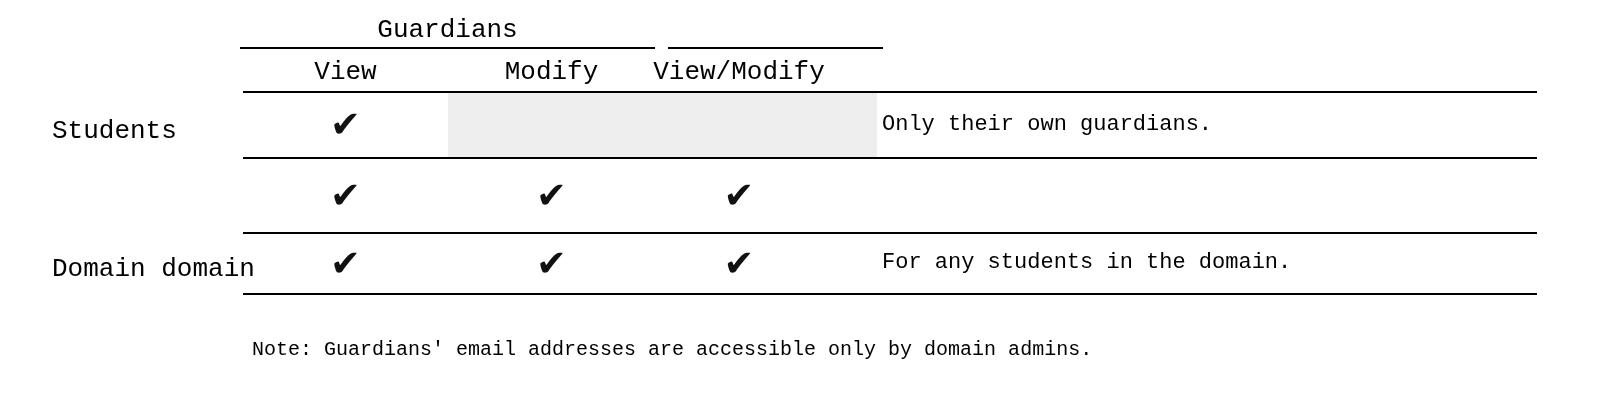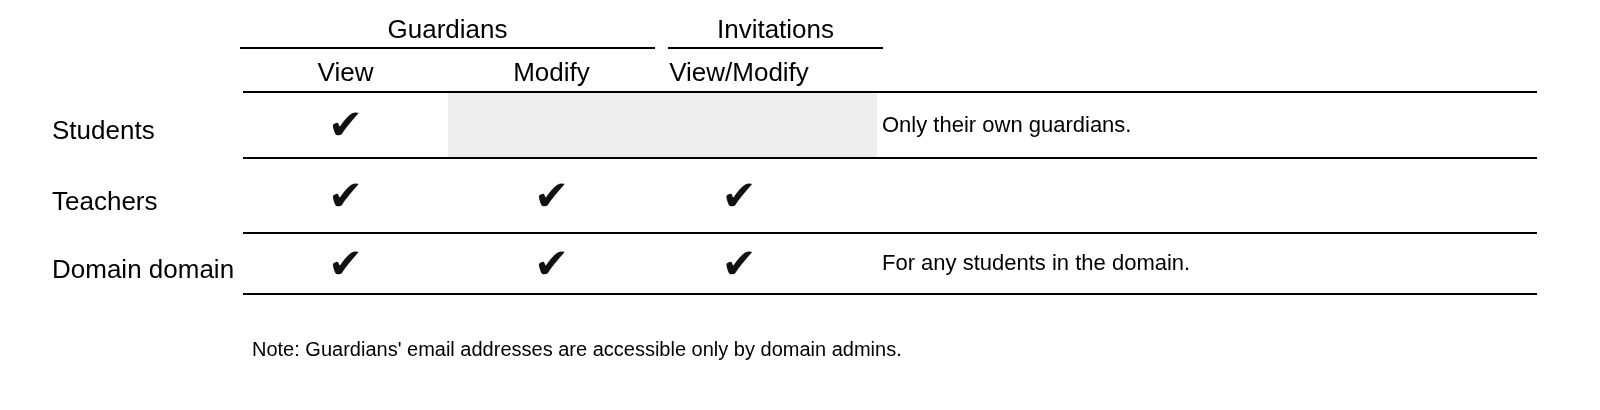--- a/index.html
+++ b/index.html
@@ -2,21 +2,21 @@
 <html><head>
 <meta charset="utf-8">
 <style>
   * { margin: 0; padding: 0; box-sizing: border-box; }
   body { background: #ffffff; }
   .canvas {
     position: relative;
     width: 1600px;
     height: 410px;
     background: #ffffff;
-    font-family: Liberation Sans, sans-serif;
+    font-family: Liberation Mono, monospace;
     color: #000000;
     overflow: hidden;
   }
   .abs { position: absolute; }
   .group-hdr {
     top: 13px; height: 33px;
     display: flex; align-items: center; justify-content: center;
     font-size: 26px;
   }
   .group-hdr.guardians { left: 240px; width: 415px; }
@@ -69,21 +69,20 @@
     left: 252px; top: 338px;
     font-size: 20px;
   }
 </style>
 </head>
 <body>
 
 <div class="canvas">
 
   <div class="abs group-hdr guardians">Guardians</div>
-  <div class="abs group-hdr invitations">Invitations</div>
   <div class="abs rule grp-g"></div>
   <div class="abs rule grp-i"></div>
 
   <div class="abs sub-hdr col-view">View</div>
   <div class="abs sub-hdr col-modify">Modify</div>
   <div class="abs sub-hdr col-vm">View/Modify</div>
 
   <div class="abs rule full hdr-line"></div>
 
   <div class="abs row students">
@@ -97,21 +96,20 @@
     </div>
     <div class="cell col-vm">
       <span class="check"></span>
     </div>
     <div class="note">Only their own guardians.</div>
   </div>
 
   <div class="abs rule full line-1"></div>
 
   <div class="abs row teachers">
-    <div class="role">Teachers</div>
     <div class="cell col-view">
       <span class="check">✔</span>
     </div>
     <div class="cell col-modify">
       <span class="check">✔</span>
     </div>
     <div class="cell col-vm">
       <span class="check">✔</span>
     </div>
   </div>

